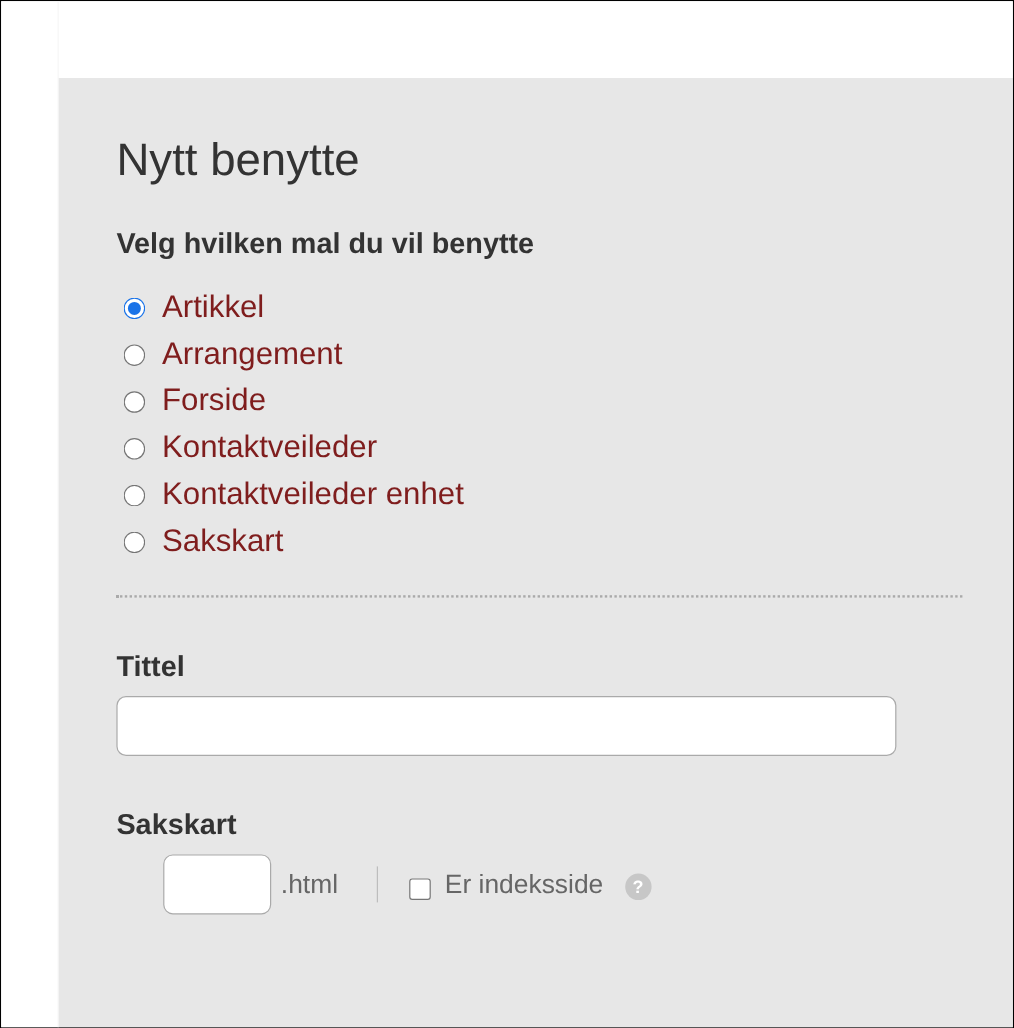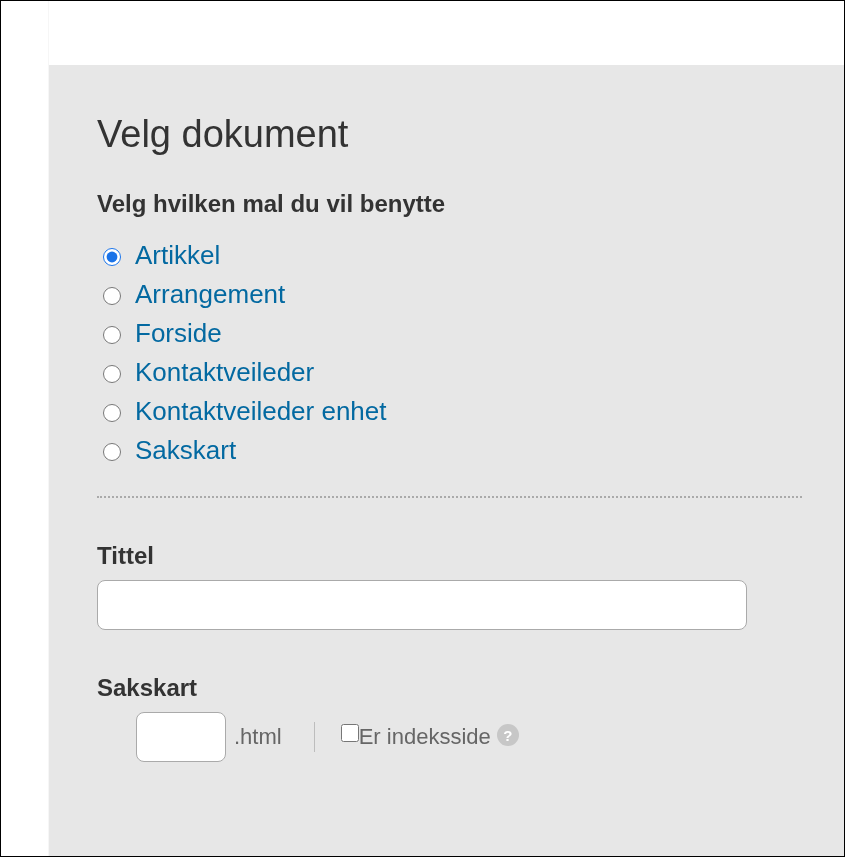--- a/index.html
+++ b/index.html
@@ -70,21 +70,21 @@
     gap: 14px;
   }
   .radio-row input[type="radio"] {
     width: 18px;
     height: 18px;
     accent-color: #1a73e8;
     margin-top: 2px;
   }
   .radio-row label {
     font-size: 26px;
-    color: #0369a1;
+    color: #7f1d1d;
     font-weight: 400;
     cursor: pointer;
   }
   .dotted-sep {
     border: none;
     border-top: 2px dotted #aaaaaa;
     margin: 30px 0 26px 0;
   }
   .field-label {
     font-size: 24px;
@@ -126,22 +126,22 @@
     margin-right: 18px;
   }
   .vdiv {
     width: 1px;
     height: 30px;
     background: #bdbdbd;
     margin: 0 18px 0 6px;
   }
   .checkbox-wrap {
     display: flex;
-    align-items: flex-start;
-    gap: 0;
+    align-items: flex-end;
+    gap: 12px;
   }
   .checkbox-wrap input[type="checkbox"] {
     width: 18px;
     height: 18px;
   }
   .checkbox-label {
     font-size: 22px;
     color: #666666;
   }
   .help-icon {
@@ -163,21 +163,21 @@
 </style>
 </head>
 <body>
 
 <div class="outer">
   <div class="left-gutter"></div>
   <div class="top-white"></div>
 
   <div class="main-panel">
 
-    <h1 class="page-title">Velg dokument</h1>
+    <h1 class="page-title">Nytt benytte</h1>
 
     <div class="section-label">Velg hvilken mal du vil benytte</div>
 
     <div class="radio-list">
 
       <div class="radio-row">
         <input type="radio" name="tpl" id="r0" checked="" style="">
         <label for="r0">Artikkel</label>
       </div>
 

